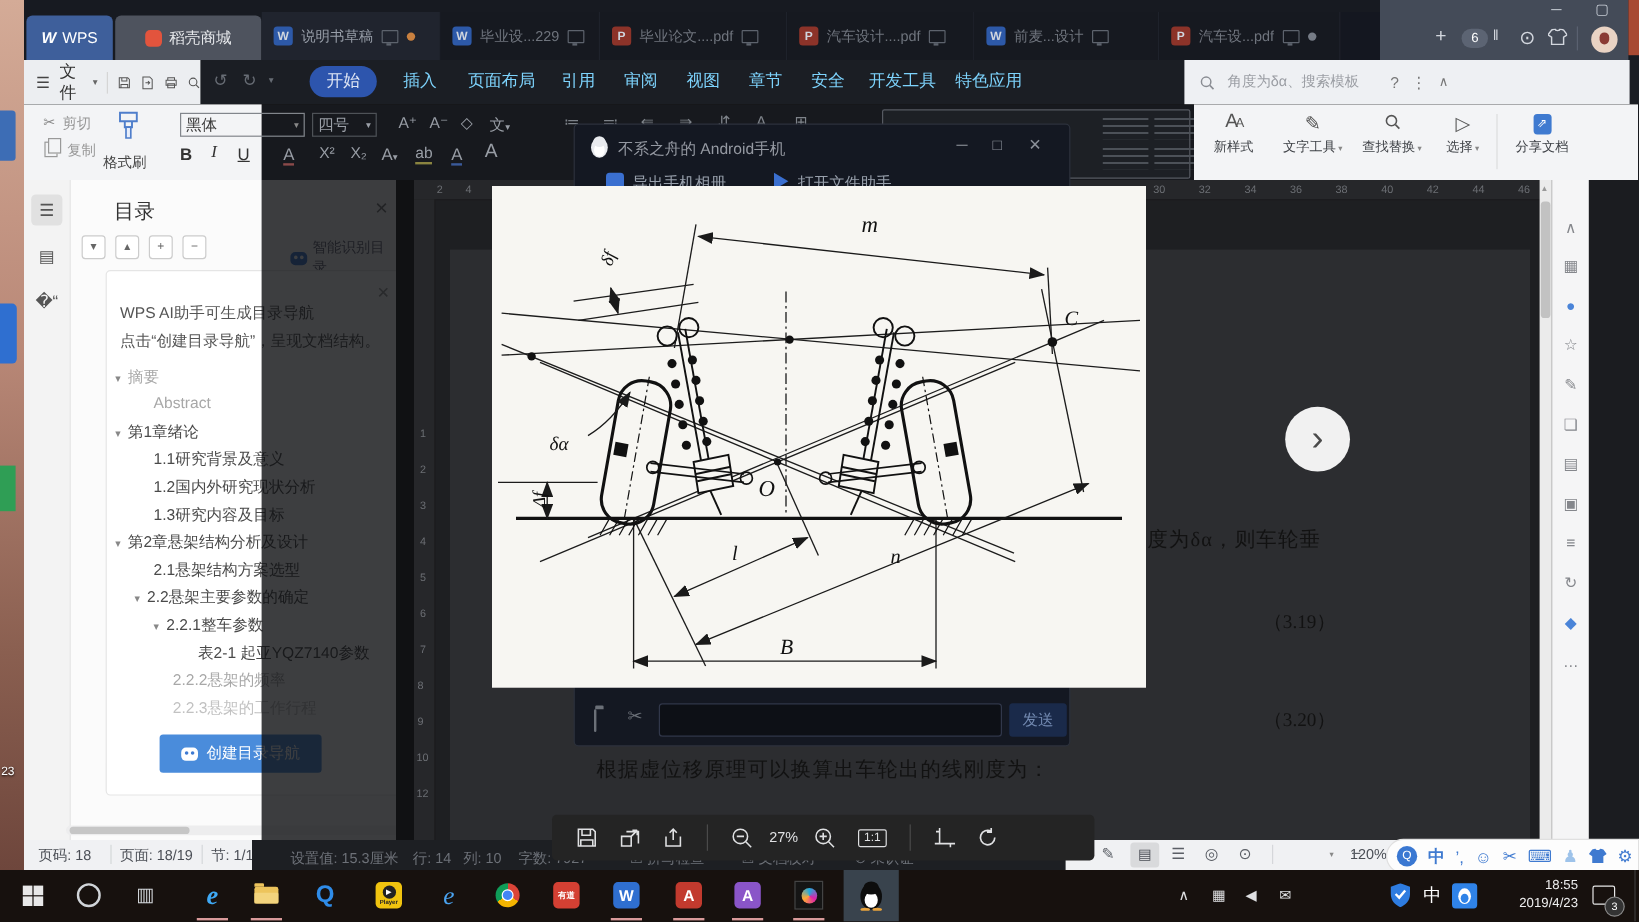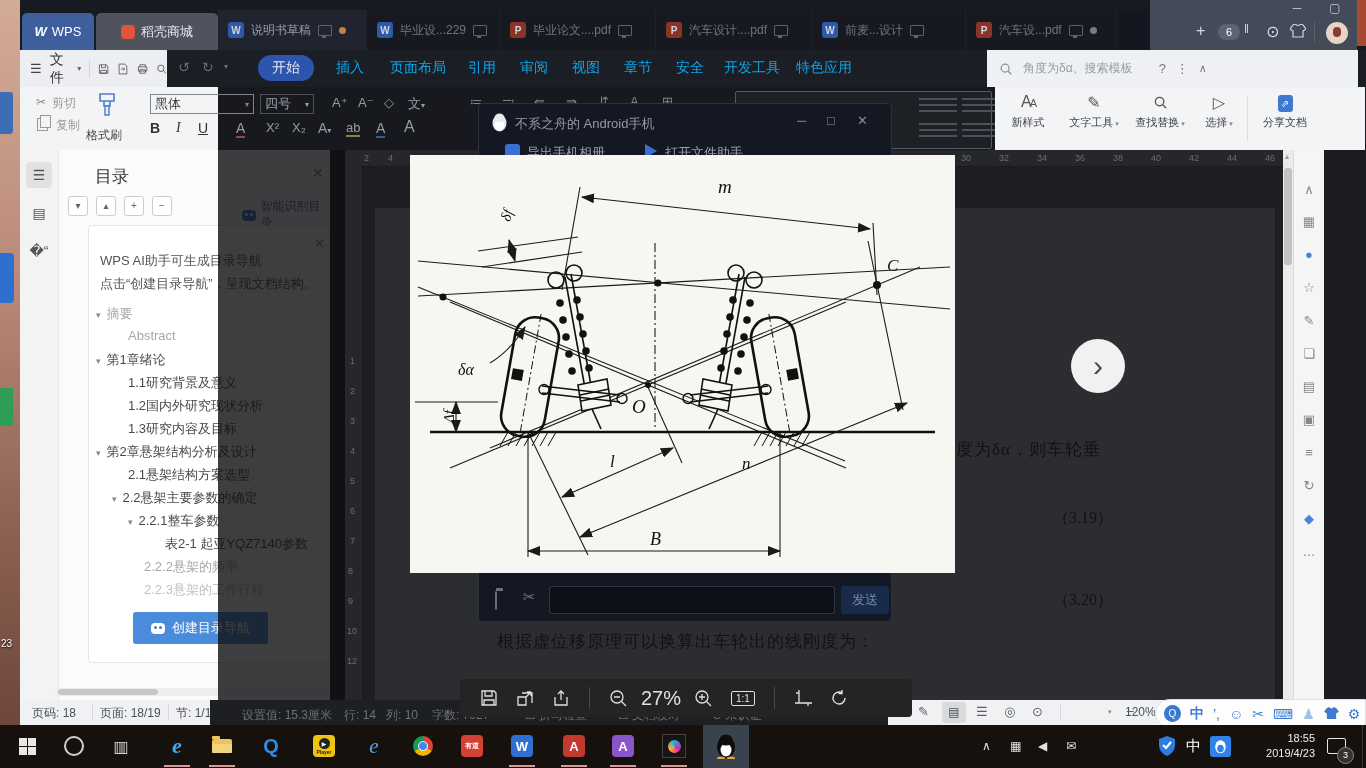--- a/index.html
+++ b/index.html
@@ -30,21 +30,21 @@
   .tb-ic{color:#d3d7de;font-size:16px;top:22px;}
   .badge6{left:68px;top:24px;width:22px;height:16px;background:#5c6473;border-radius:8px;color:#fff;font-size:11px;
     text-align:center;line-height:16px;}
   .avatar{left:176px;top:22px;width:22px;height:22px;border-radius:50%;background:#e9d3c4;}
   .avatar::after{content:"";position:absolute;left:7px;top:5px;width:8px;height:10px;border-radius:4px;background:#8a3a34;}
   #red-sliver{left:1357px;top:0;width:9px;height:46px;background:#a84a33;z-index:15;}
   
   #menurow{left:20px;top:50px;width:1346px;height:37px;background:#1b1e24;z-index:10;}
   .mr-light-l{left:0;top:0;width:147px;height:37px;background:#eceef1;display:flex;align-items:center;gap:8px;padding-left:10px;box-sizing:border-box;}
   .mr-light-r{left:967px;top:0;width:371px;height:37px;background:#eef0f3;display:flex;align-items:center;gap:10px;padding-left:12px;box-sizing:border-box;}
-  .mtab{color:#0ea5e9;font-size:14px;top:9px;}
+  .mtab{color:#7dd3fc;font-size:14px;top:9px;}
   .mtab.pill{background:#2d55ad;color:#dfe6f4;border-radius:13px;padding:4px 14px;top:5px;}
   .qicon{width:16px;height:16px;}
   
   #ribbon{left:20px;top:87px;width:1346px;height:63px;background:#17191e;z-index:10;}
   .rb-light-l{left:0;top:0;width:198px;height:63px;background:#f3f4f6;}
   .rb-light-r{left:975px;top:0;width:370px;height:63px;background:#f3f4f6;display:flex;align-items:flex-start;padding-top:6px;box-sizing:border-box;}
   .rtool{width:66px;text-align:center;color:#3f4247;font-size:11px;}
   .rtool .ric{font-size:16px;color:#555;height:22px;}
   .small-lab{font-size:12px;color:#666;}
   .fbox{border:1px solid #82868c;height:20px;font-size:13px;color:#3a3a3a;display:flex;align-items:center;padding:0 4px;justify-content:space-between;box-sizing:border-box;}
@@ -610,21 +610,21 @@
         <path d="M3,8 v8 h12 v-8 M9,11 v-9 M6,5 l3,-3 3,3" fill="none" stroke="#dfe0e2" stroke-width="1.3"></path>
       </svg>
   </span>
   <span class="ib-sep"></span>
   <span class="ib-ic">
     <svg width="19" height="19" viewBox="0 0 19 19">
         <circle cx="8" cy="8" r="6" fill="none" stroke="#dfe0e2" stroke-width="1.3"></circle>
         <path d="M12.5,12.5 L17,17 M5,8 h6" stroke="#dfe0e2" stroke-width="1.3"></path>
       </svg>
   </span>
-  <span style="font-size:20px;margin:0 4px;">27%</span>
+  <span style="font-size:12px;margin:0 4px;">27%</span>
   <span class="ib-ic">
     <svg width="19" height="19" viewBox="0 0 19 19">
         <circle cx="8" cy="8" r="6" fill="none" stroke="#dfe0e2" stroke-width="1.3"></circle>
         <path d="M12.5,12.5 L17,17 M5,8 h6 M8,5 v6" stroke="#dfe0e2" stroke-width="1.3"></path>
       </svg>
   </span>
   <span class="ib-ic onetoone">1:1</span>
   <span class="ib-sep"></span>
   <span class="ib-ic">
     <svg width="18" height="18" viewBox="0 0 18 18">

